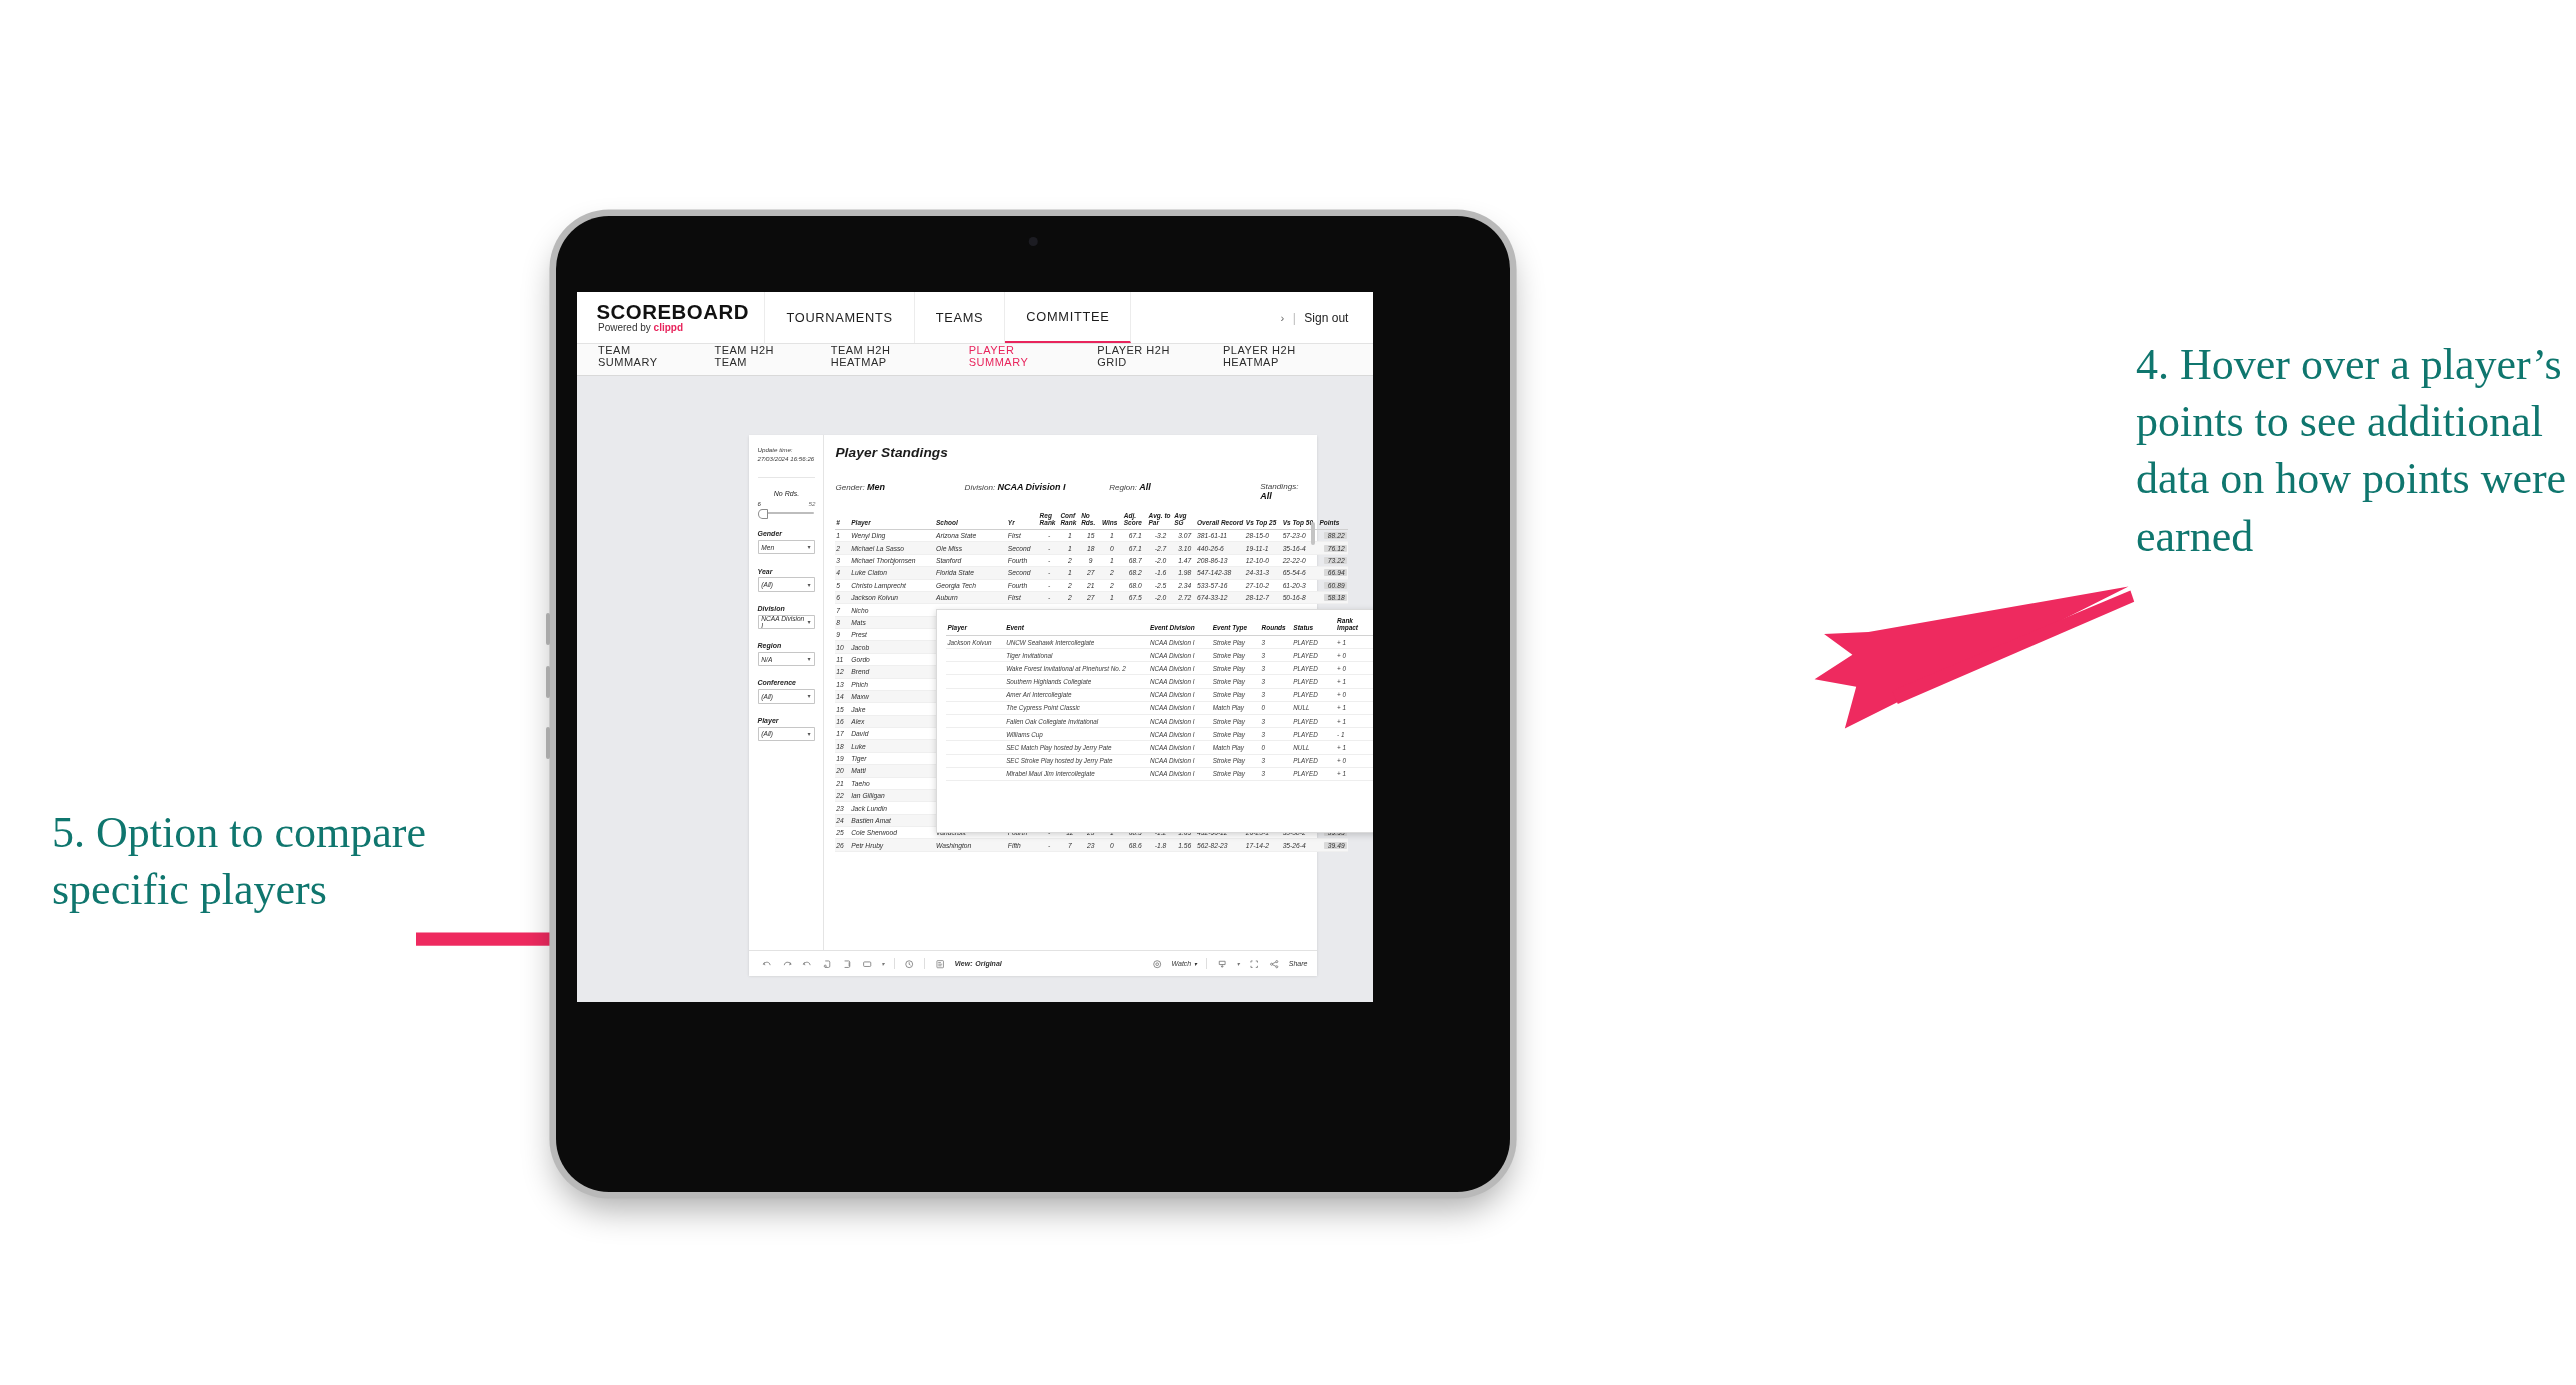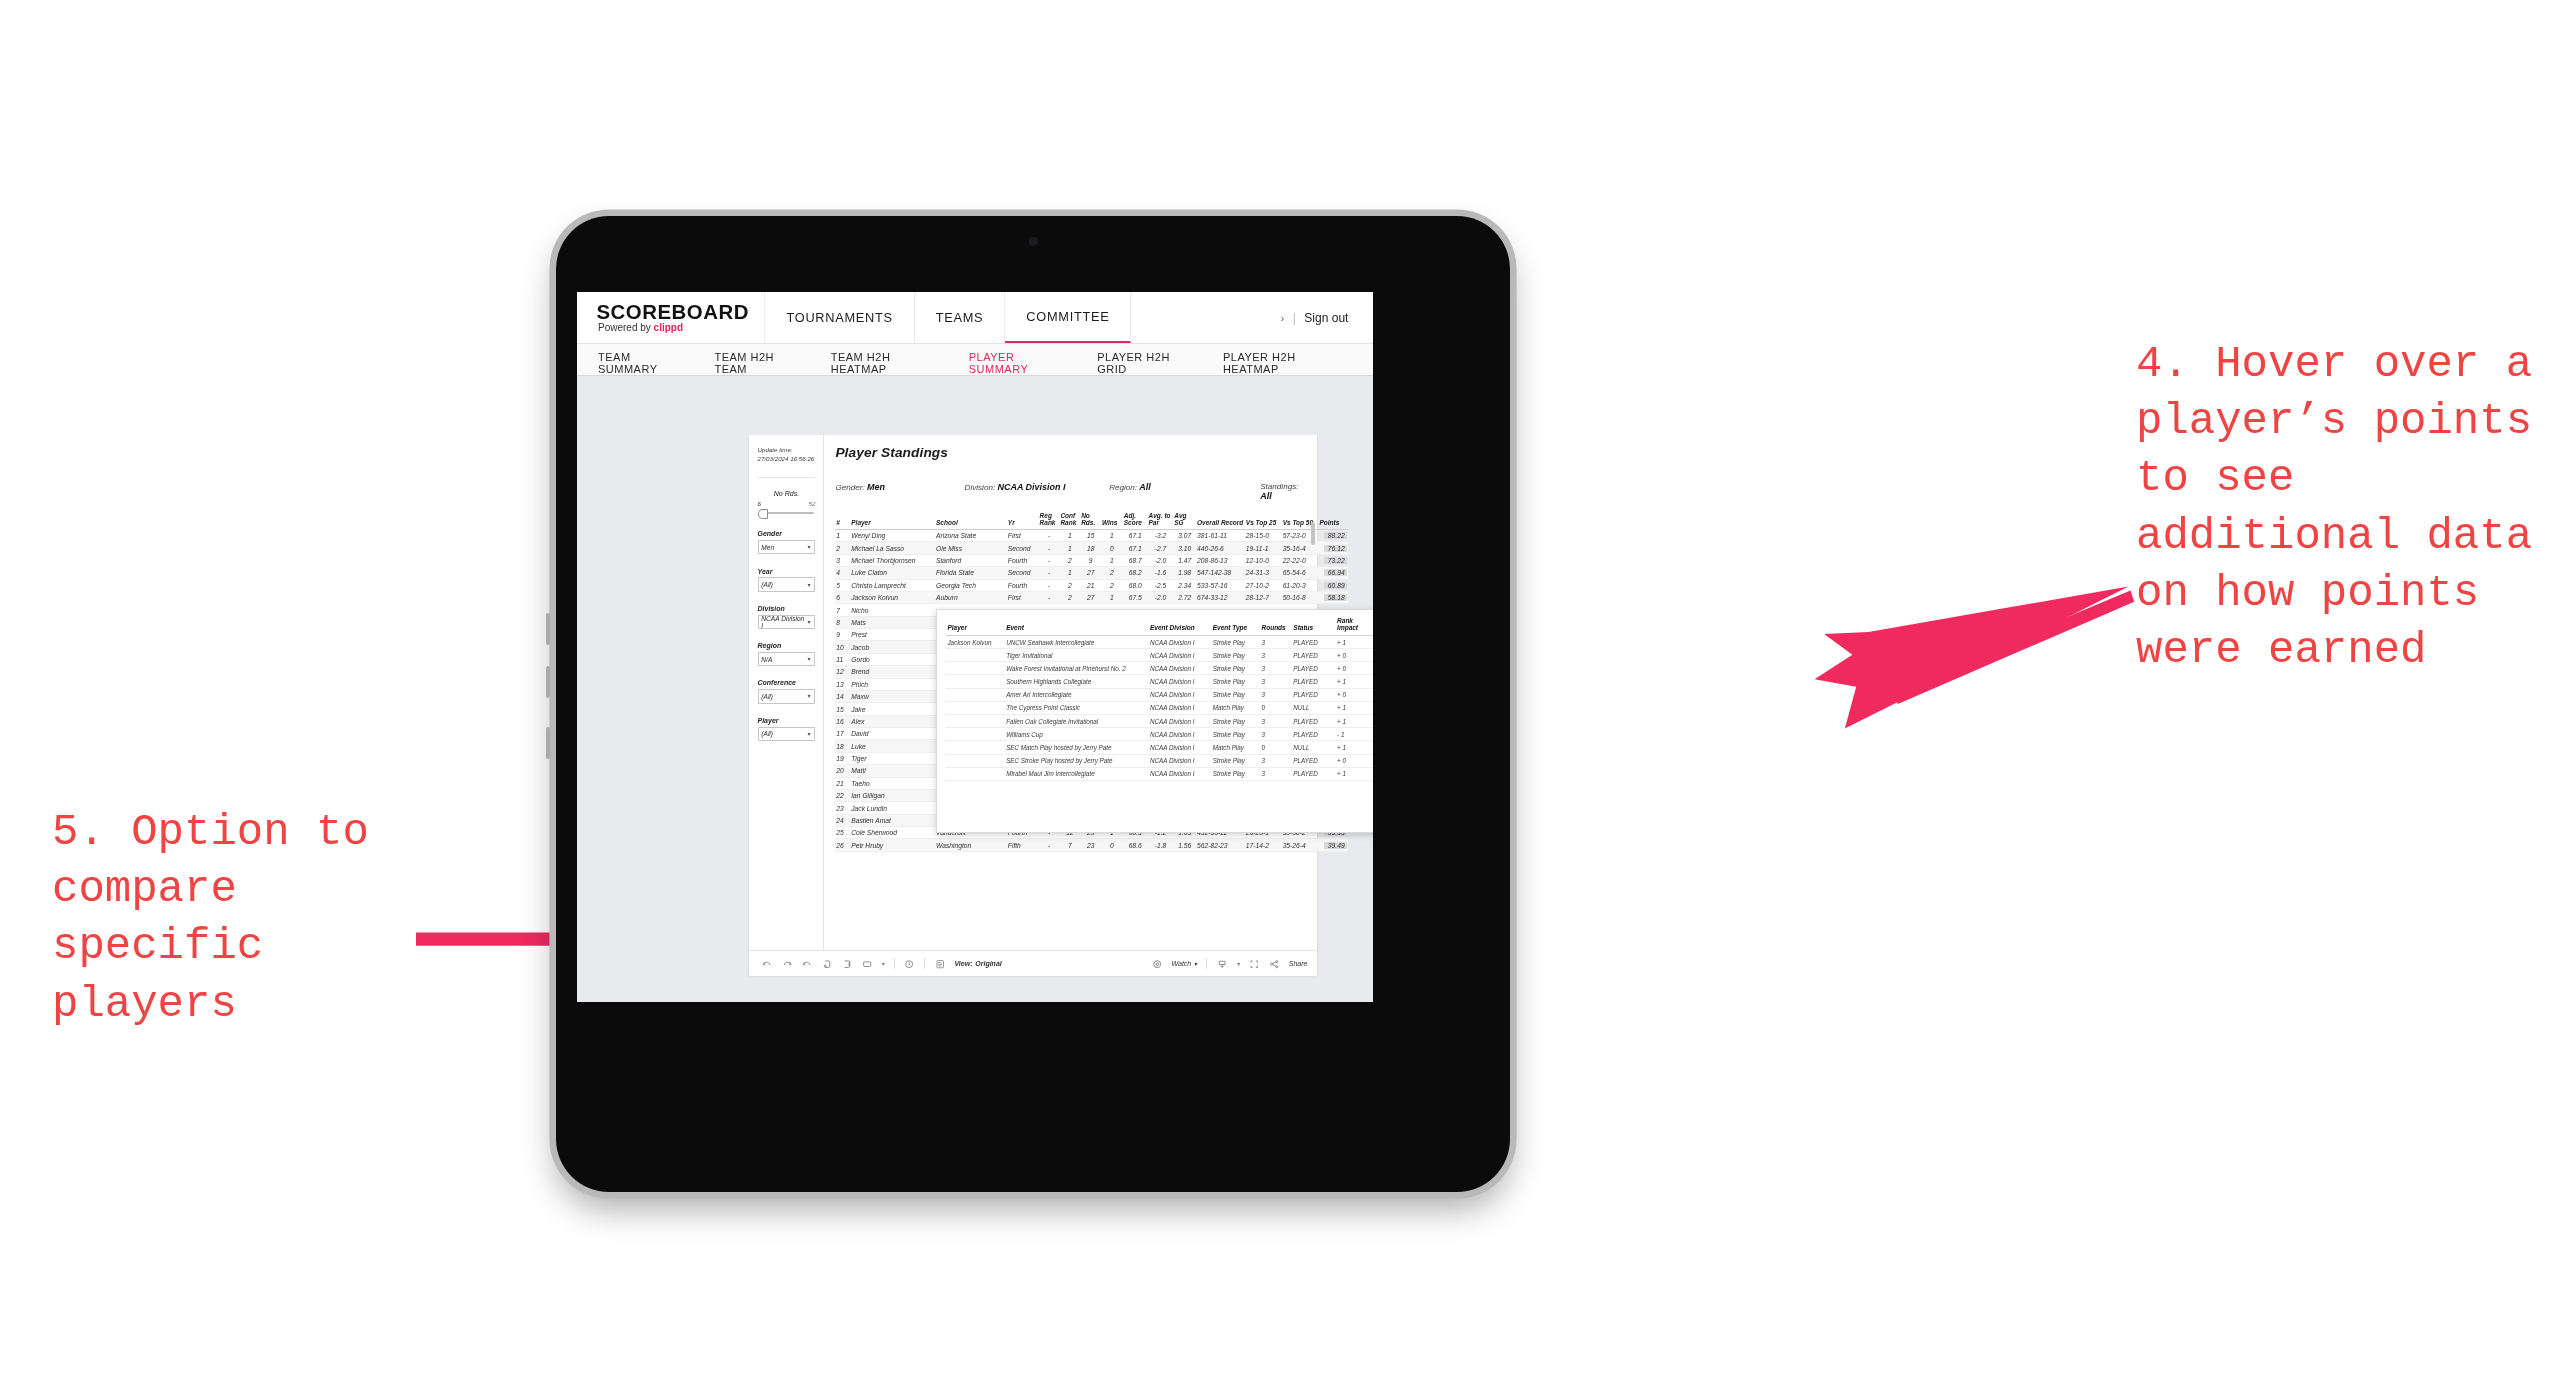--- a/index.html
+++ b/index.html
@@ -4,22 +4,22 @@
 <style>
   html,body{margin:0;padding:0;}
   body{
     width:2576px;height:1386px;background:#ffffff;
     font-family:"Liberation Sans", sans-serif;
     overflow:hidden;position:relative;
   }
 
   
   .annot{
-    position:absolute;color:#ef4444;font-size:44px;line-height:1.30;
-    font-family:Liberation Mono, monospace;font-weight:400;
+    position:absolute;color:#0f766e;font-size:44px;line-height:1.30;
+    font-family:Liberation Serif, serif;font-weight:400;
   }
   #annot-right{left:2136px;top:336px;width:435px;}
   #annot-left{left:52px;top:804px;width:378px;}
 
   .arrow-svg{position:absolute;pointer-events:none;}
 
   
   #tablet{
     position:absolute;left:556px;top:216px;width:954px;height:976px;
     border-radius:53px;background:#0b0b0b;
@@ -61,21 +61,21 @@
   .topbar-right{
     margin-left:auto;display:flex;align-items:center;gap:8.5px;
     padding-right:24.6px;font-size:12px;color:#222;
   }
   .topbar-right .dots{color:#666;font-size:11.4px;}
   .topbar-right .sep{color:#bbb;}
   .signout{cursor:pointer;}
 
   .subbar{
     height:31px;background:#fafafa;border-bottom:0.9px solid #d9d9d9;
-    display:flex;align-items:flex-end;padding-left:21px;gap:0;
+    display:flex;align-items:flex-start;padding-left:21px;gap:0;
   }
   .subtab{
     font-size:11px;letter-spacing:0.5px;color:#2a2a2a;margin-right:28px;cursor:pointer;
   }
   .subtab.active{color:#e8245c;}
 
   .workspace{background:#e9eaed;height:calc(100% - 83px);position:relative;font-style:italic;}
 
   
   #viz{

